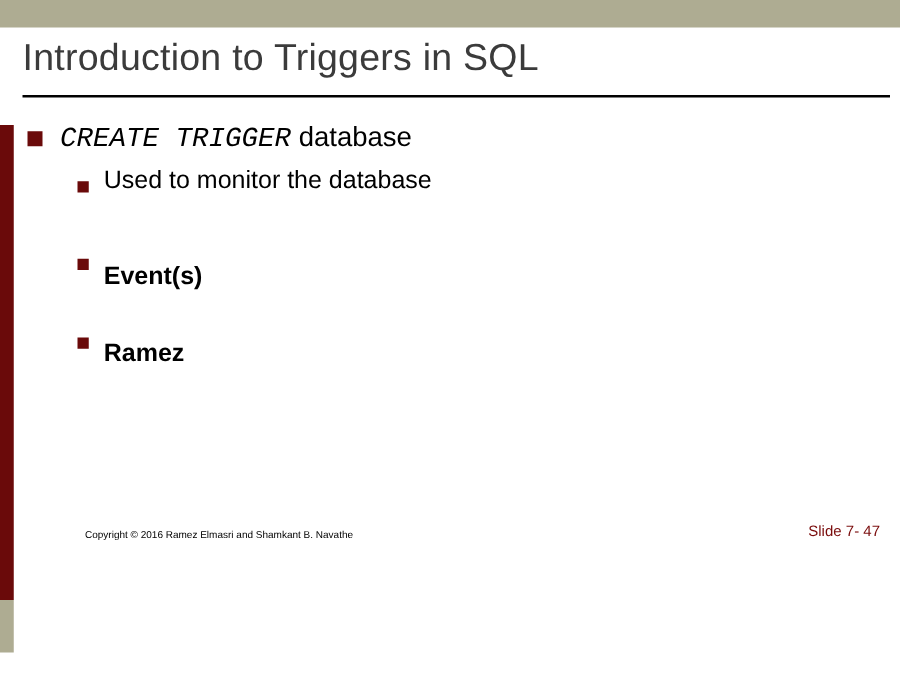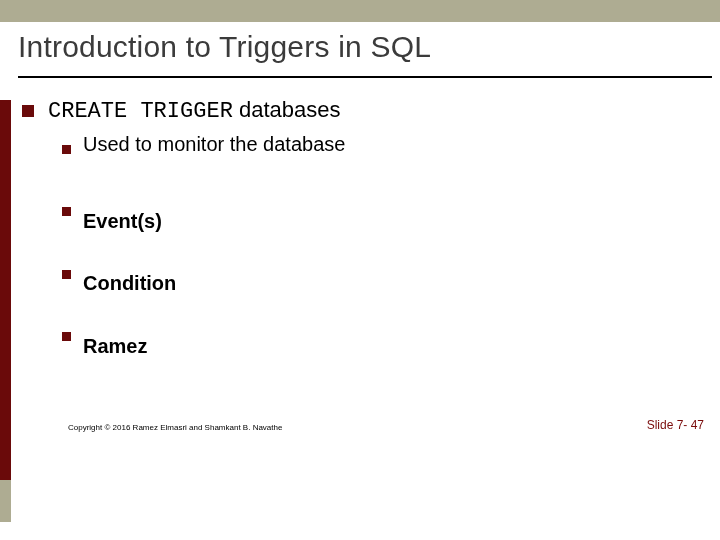--- a/index.html
+++ b/index.html
@@ -89,21 +89,21 @@
   }
   .li2 .bullet {
     flex: 0 0 auto;
     width: 9px;
     height: 9px;
     background: #6a0a0a;
     margin-top: 9px;
     margin-right: 12px;
   }
   .li2 .txt { flex: 1 1 auto; }
-  .mono { font-family: "Courier New", Courier, monospace; }
+  .mono { font-family: "Courier New", Courier, monospace; font-style: italic; }
   .bold { font-weight: bold; margin-top: 29px; }
   .gap { height: 4px; }
   .gap2 { height: 10px; }
   .footer-left {
     position: absolute;
     bottom: 12px;
     left: 68px;
     font-size: 8px;
     color: #000;
   }
@@ -126,44 +126,40 @@
   <div class="title-underline"></div>
 
   <div class="sidebar a"></div>
   <div class="sidebar-b"></div>
 
   <div class="content">
 
     <div class="li1">
       <div class="bullet"></div>
       <div class="txt">
-        <span class="mono">CREATE TRIGGER</span><span> databases</span>
+        <span class="mono">CREATE TRIGGER</span><span> database</span>
       </div>
     </div>
 
     <div class="li2">
       <div class="bullet"></div>
       <div class="txt">Used to monitor the database</div>
     </div>
 
     <div class="gap"></div>
 
 
     <div class="gap2"></div>
 
     <div class="li2">
       <div class="bullet"></div>
       <div class="txt bold">Event(s)</div>
     </div>
     <div class="li2">
       <div class="bullet"></div>
-      <div class="txt bold">Condition</div>
-    </div>
-    <div class="li2">
-      <div class="bullet"></div>
       <div class="txt bold">Ramez</div>
     </div>
 
   </div>
 
   <div class="footer-left">Copyright © 2016 Ramez Elmasri and Shamkant B. Navathe</div>
   <div class="footer-right">Slide 7- 47</div>
 </div>
 
 </body></html>

